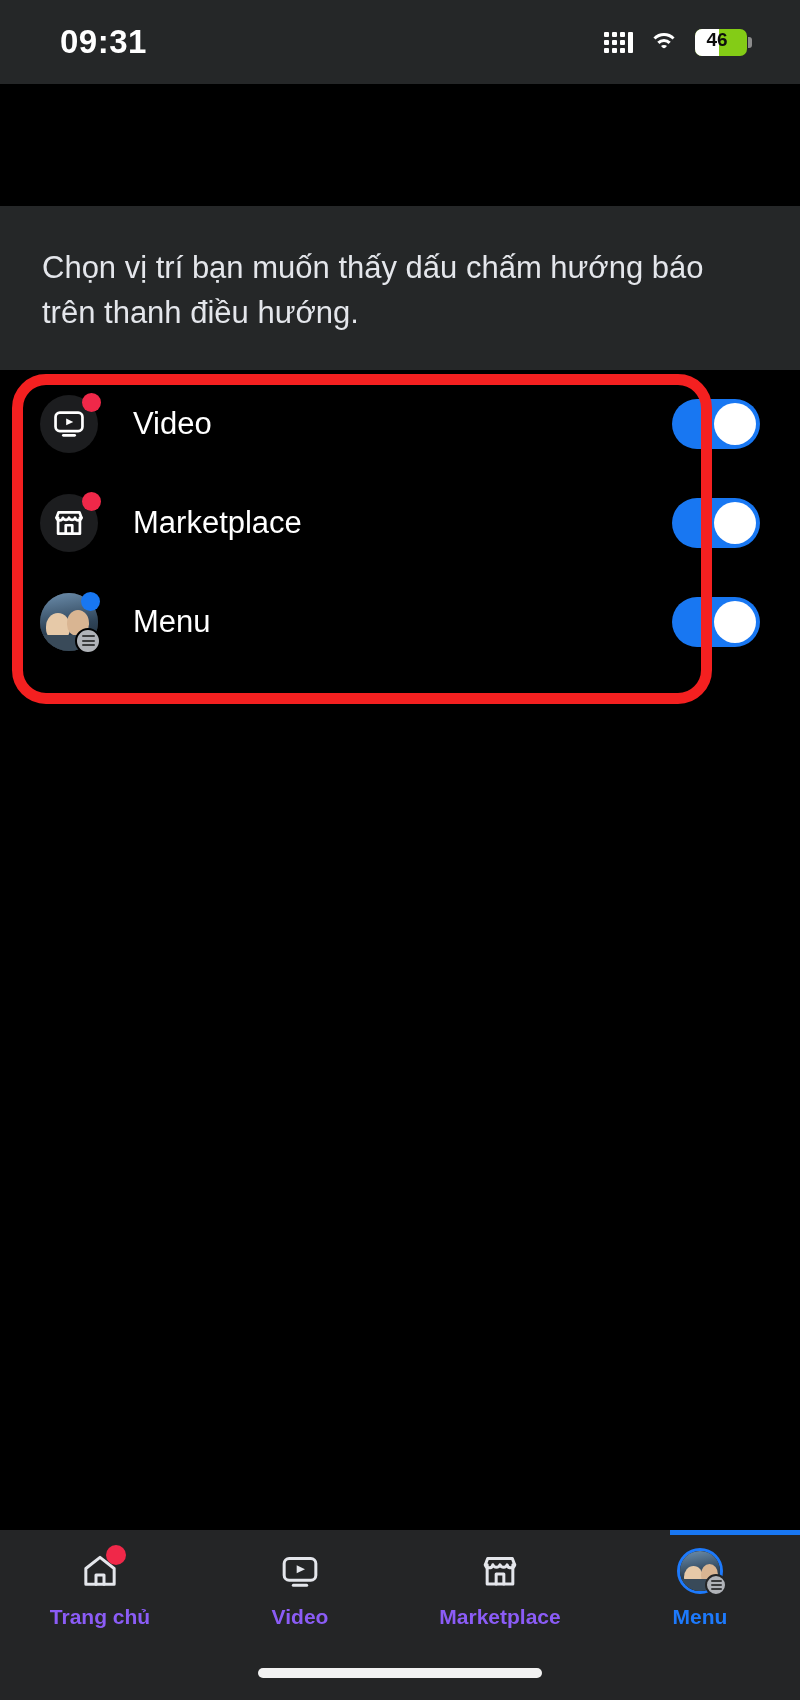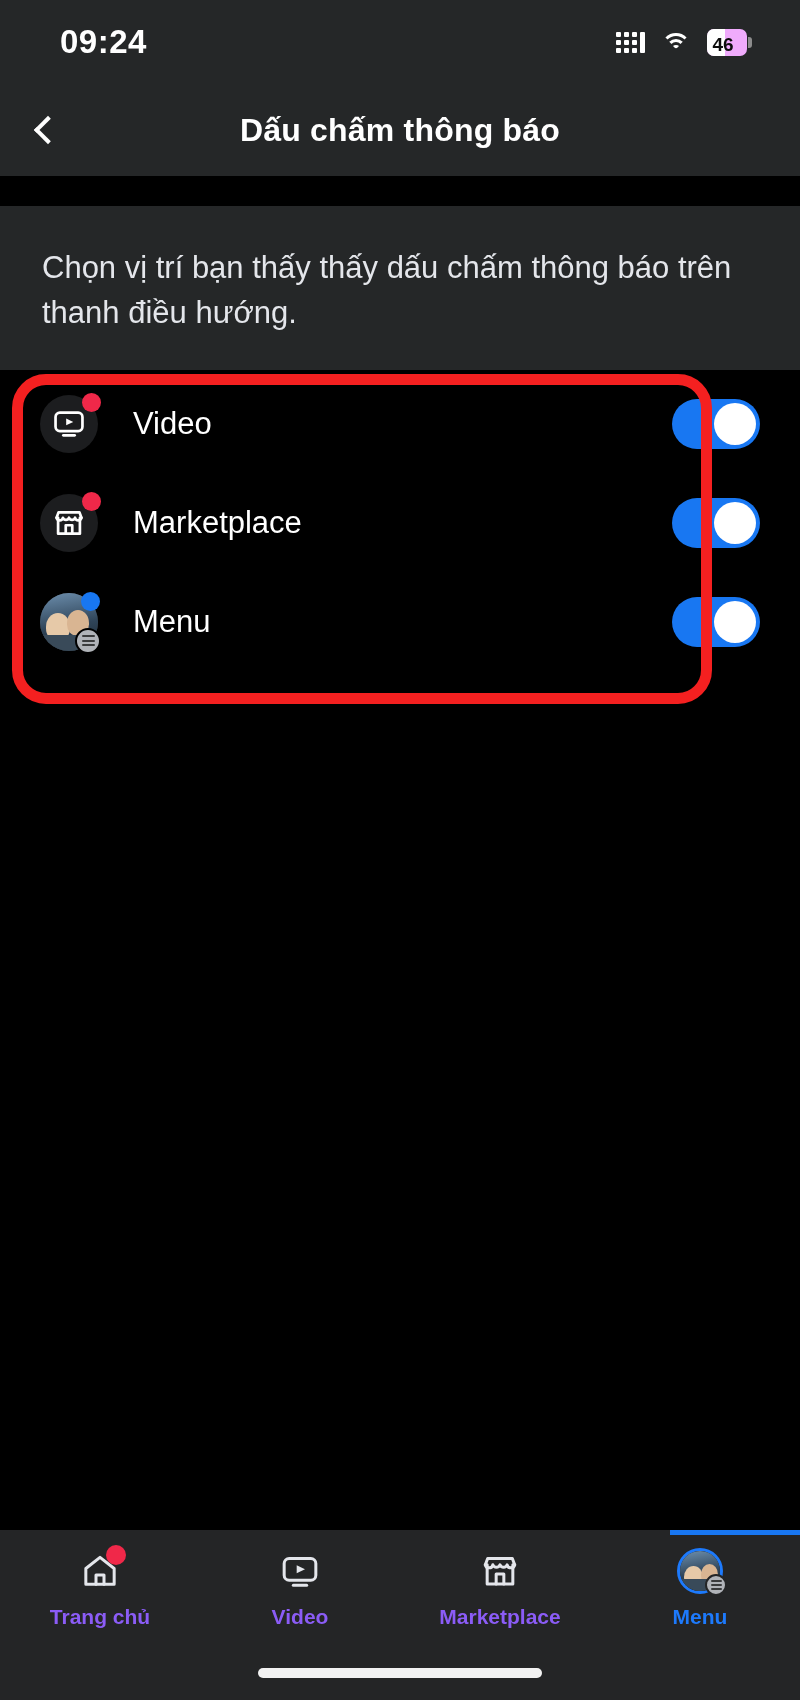--- a/index.html
+++ b/index.html
@@ -28,23 +28,23 @@
 
   .wifi { position:relative; width:30px; height:22px; }
   .wifi i { position:absolute; display:block; border:3.5px solid #fff;
             border-bottom-color:transparent; border-left-color:transparent;
             border-right-color:transparent; border-radius:50%; left:50%;
             transform:translateX(-50%); }
   .wifi .a { width:30px; height:30px; top:2px; }
   .wifi .b { width:19px; height:19px; top:8px; }
   .wifi .c { width:8px;  height:8px;  top:14px; }
 
-  .battery { position:relative; width:40px; height:27px;
-             background:#f0abfc; border-radius:7px; overflow:hidden;
-             display:flex; align-items:flex-end; }
+  .battery { position:relative; width:52px; height:27px;
+             background:#84cc16; border-radius:7px; overflow:hidden;
+             display:flex; align-items:flex-start; }
   .battery .fill { position:absolute; left:0; top:0; bottom:0; background:#fff; }
   .battery .pct { position:relative; z-index:2; width:100%; text-align:center;
                   color:#0d0d0d; font-size:19px; font-weight:bold; padding-right:8px;}
   .battery-cap { width:4px; height:11px; background:#8c8c8c;
                  border-radius:0 3px 3px 0; margin-left:1px; }
 
   
   .header {
     position:absolute; top:84px; left:0; width:800px; height:92px;
     background:#252728; display:flex; align-items:center;
@@ -126,21 +126,21 @@
 
   .home-indicator { position:absolute; bottom:22px; left:50%; transform:translateX(-50%);
                     width:284px; height:10px; border-radius:5px; background:#f2f2f2; }
 </style>
 </head>
 <body>
 
 <div id="phone">
 
   <div class="statusbar">
-    <div class="clock">09:24</div>
+    <div class="clock">09:31</div>
     <div class="status-icons">
       <div class="signal">
         <div class="col">
             <div class="dot"></div>
             <div class="dot"></div>
             <div class="dot"></div>
           </div>
         <div class="col">
             <div class="dot"></div>
             <div class="dot"></div>
@@ -163,31 +163,25 @@
       <div style="display:flex;align-items:center;">
         <div class="battery">
           <div class="fill" style="width: 46%;"></div>
           <div class="pct">46</div>
         </div>
         <div class="battery-cap"></div>
       </div>
     </div>
   </div>
 
-  <div class="header">
-    <div class="back-btn">
-      <div class="chev"></div>
-    </div>
-    <div class="header-title">Dấu chấm thông báo</div>
-  </div>
 
   <div class="gap"></div>
 
   <div class="desc-panel">
-    <div class="desc-text">Chọn vị trí bạn thấy thấy dấu chấm thông báo trên thanh điều hướng.</div>
+    <div class="desc-text">Chọn vị trí bạn muốn thấy dấu chấm hướng báo trên thanh điều hướng.</div>
   </div>
 
   <div class="red-box"></div>
 
   <div class="list">
 
     <div class="row">
       <div class="row-icon">
         <div class="icon-circle">
           <svg width="34" height="34" viewBox="0 0 24 24" fill="none" stroke="#fff" stroke-width="1.9" stroke-linecap="round" stroke-linejoin="round">

